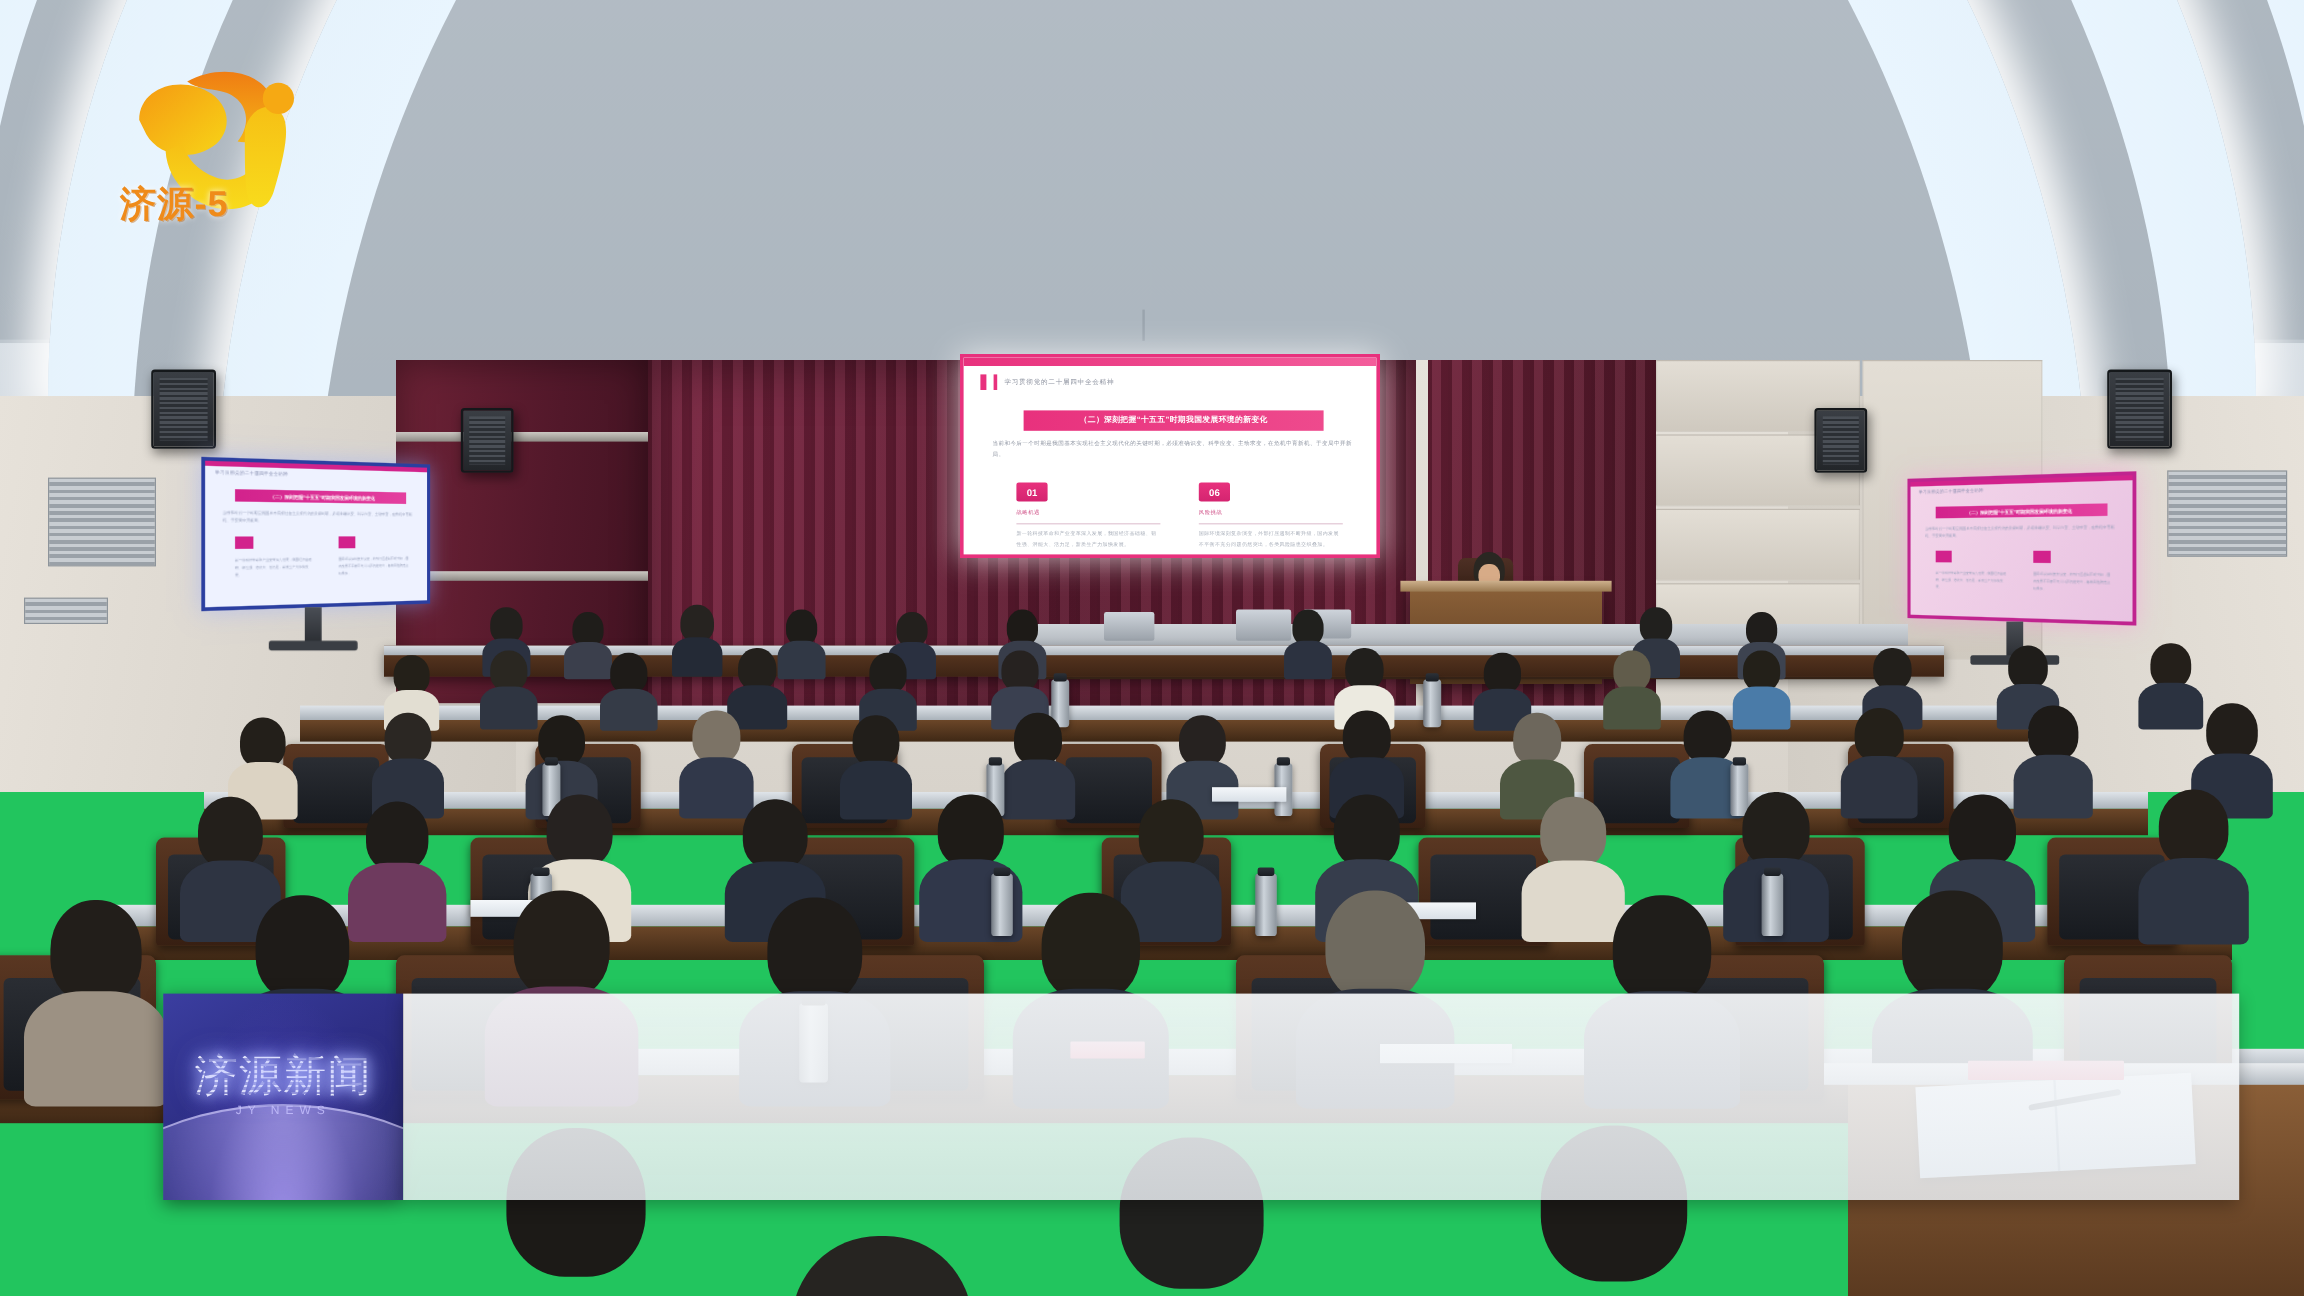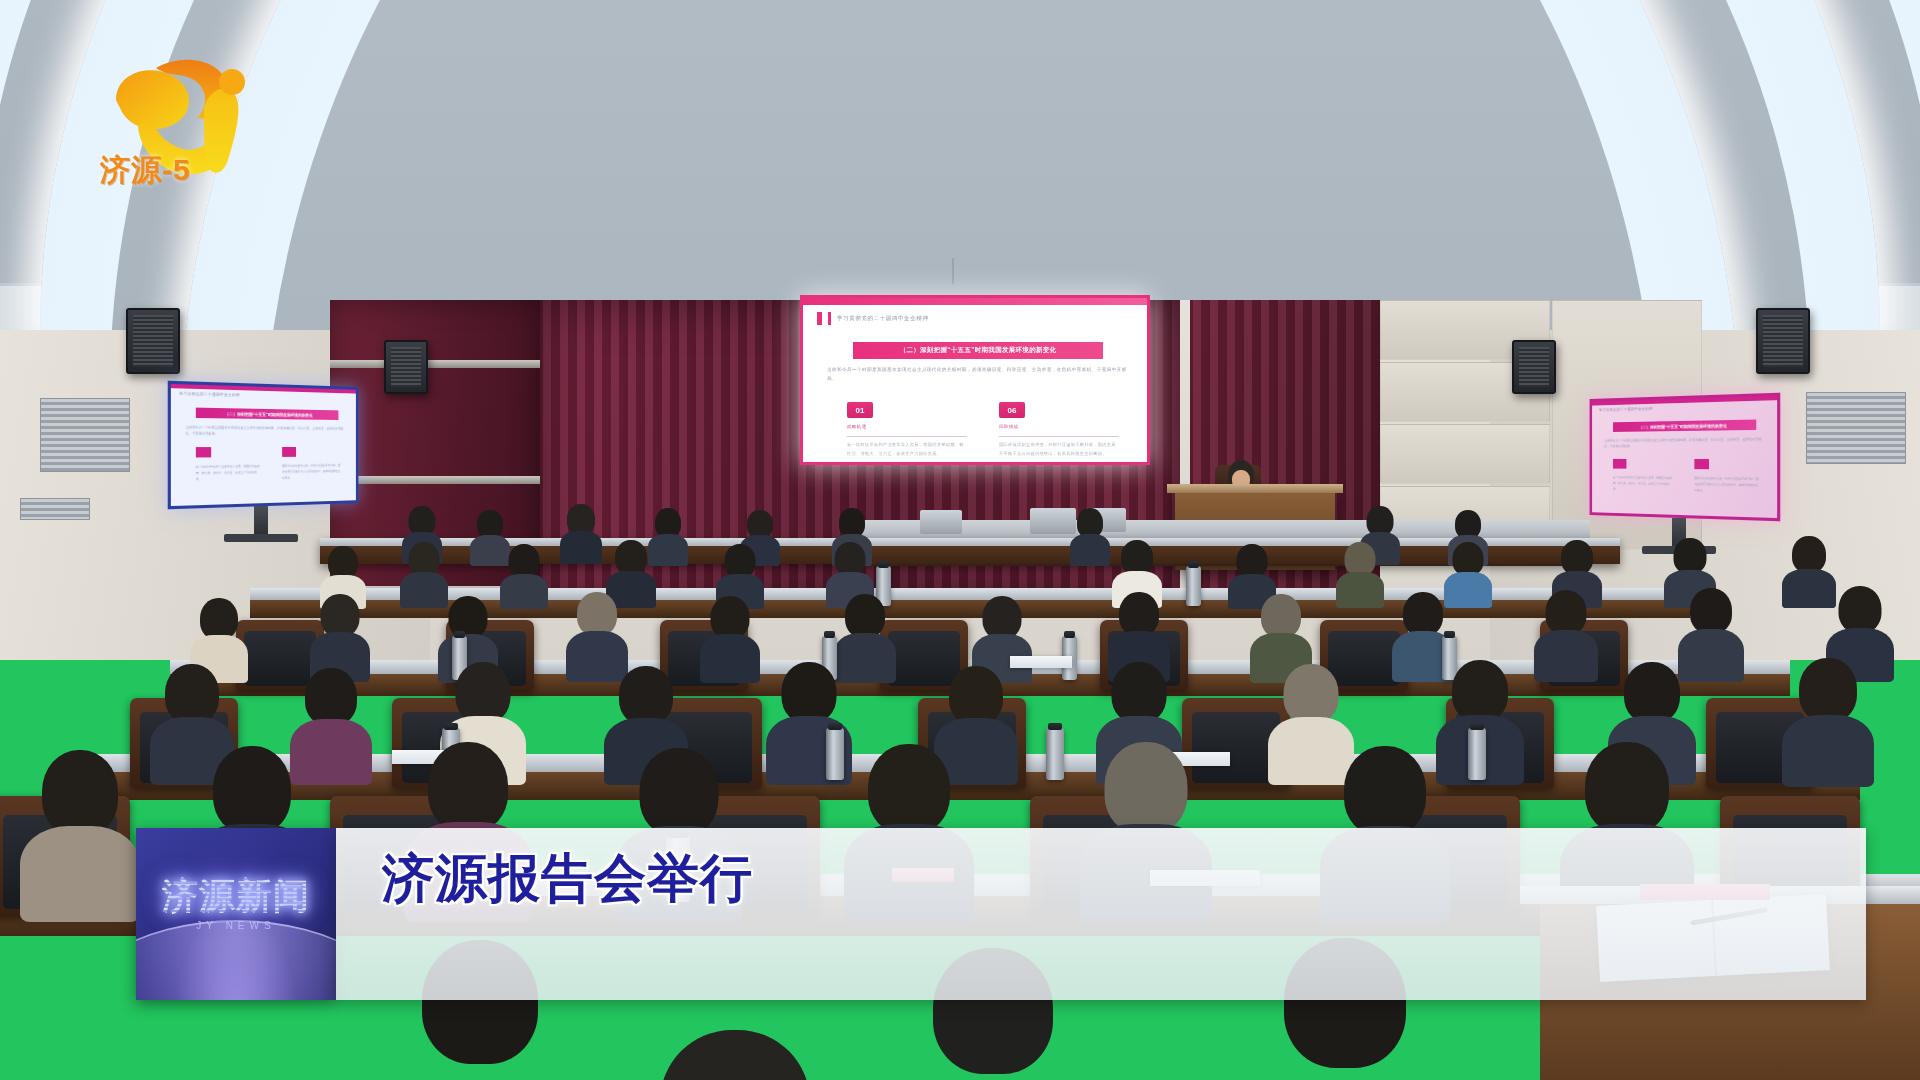--- a/index.html
+++ b/index.html
@@ -229,21 +229,21 @@
     box-shadow:0 4px 14px rgba(0,0,0,.45);
   }
   .chyronBadge .globe {
     position:absolute; left:-40%; bottom:-150px; width:180%; height:230px;
     border-radius:50%;
     background:radial-gradient(ellipse at 50% 0%, rgba(200,190,255,.55), rgba(70,60,170,.15) 60%, rgba(0,0,0,0) 75%);
     border-top:2px solid rgba(220,215,255,.6);
   }
   .chyronBadge .progName {
     position:absolute; left:50%; top:44px; transform:translateX(-50%);
-    font-size:36px; font-weight:bold; letter-spacing:1px;
+    font-size:36px; font-weight:normal; letter-spacing:1px;
     color:rgba(238,240,255,.92);
     text-shadow:0 0 10px rgba(180,190,255,.9), 0 0 22px rgba(120,120,255,.6);
     white-space:nowrap;
     background:repeating-linear-gradient(180deg, rgba(255,255,255,.95) 0 2px, rgba(255,255,255,.35) 2px 4px);
     -webkit-background-clip:text; background-clip:text;
     -webkit-text-fill-color:transparent;
     filter:drop-shadow(0 0 6px rgba(160,170,255,.85));
   }
   .chyronBadge .progSub {
     position:absolute; left:50%; top:92px; transform:translateX(-50%);
@@ -705,17 +705,16 @@
   </div>
   <div class="logoText">济源-5</div>
 
   <div class="chyron">
     <div class="chyronBadge">
       <div class="globe"></div>
       <div class="progName">济源新闻</div>
       <div class="progSub">JY NEWS</div>
     </div>
     <div class="chyronPanel">
-      <div class="chyronLine">济源报告会举行</div>
     </div>
   </div>
 
 </div>
 
 </body></html>

